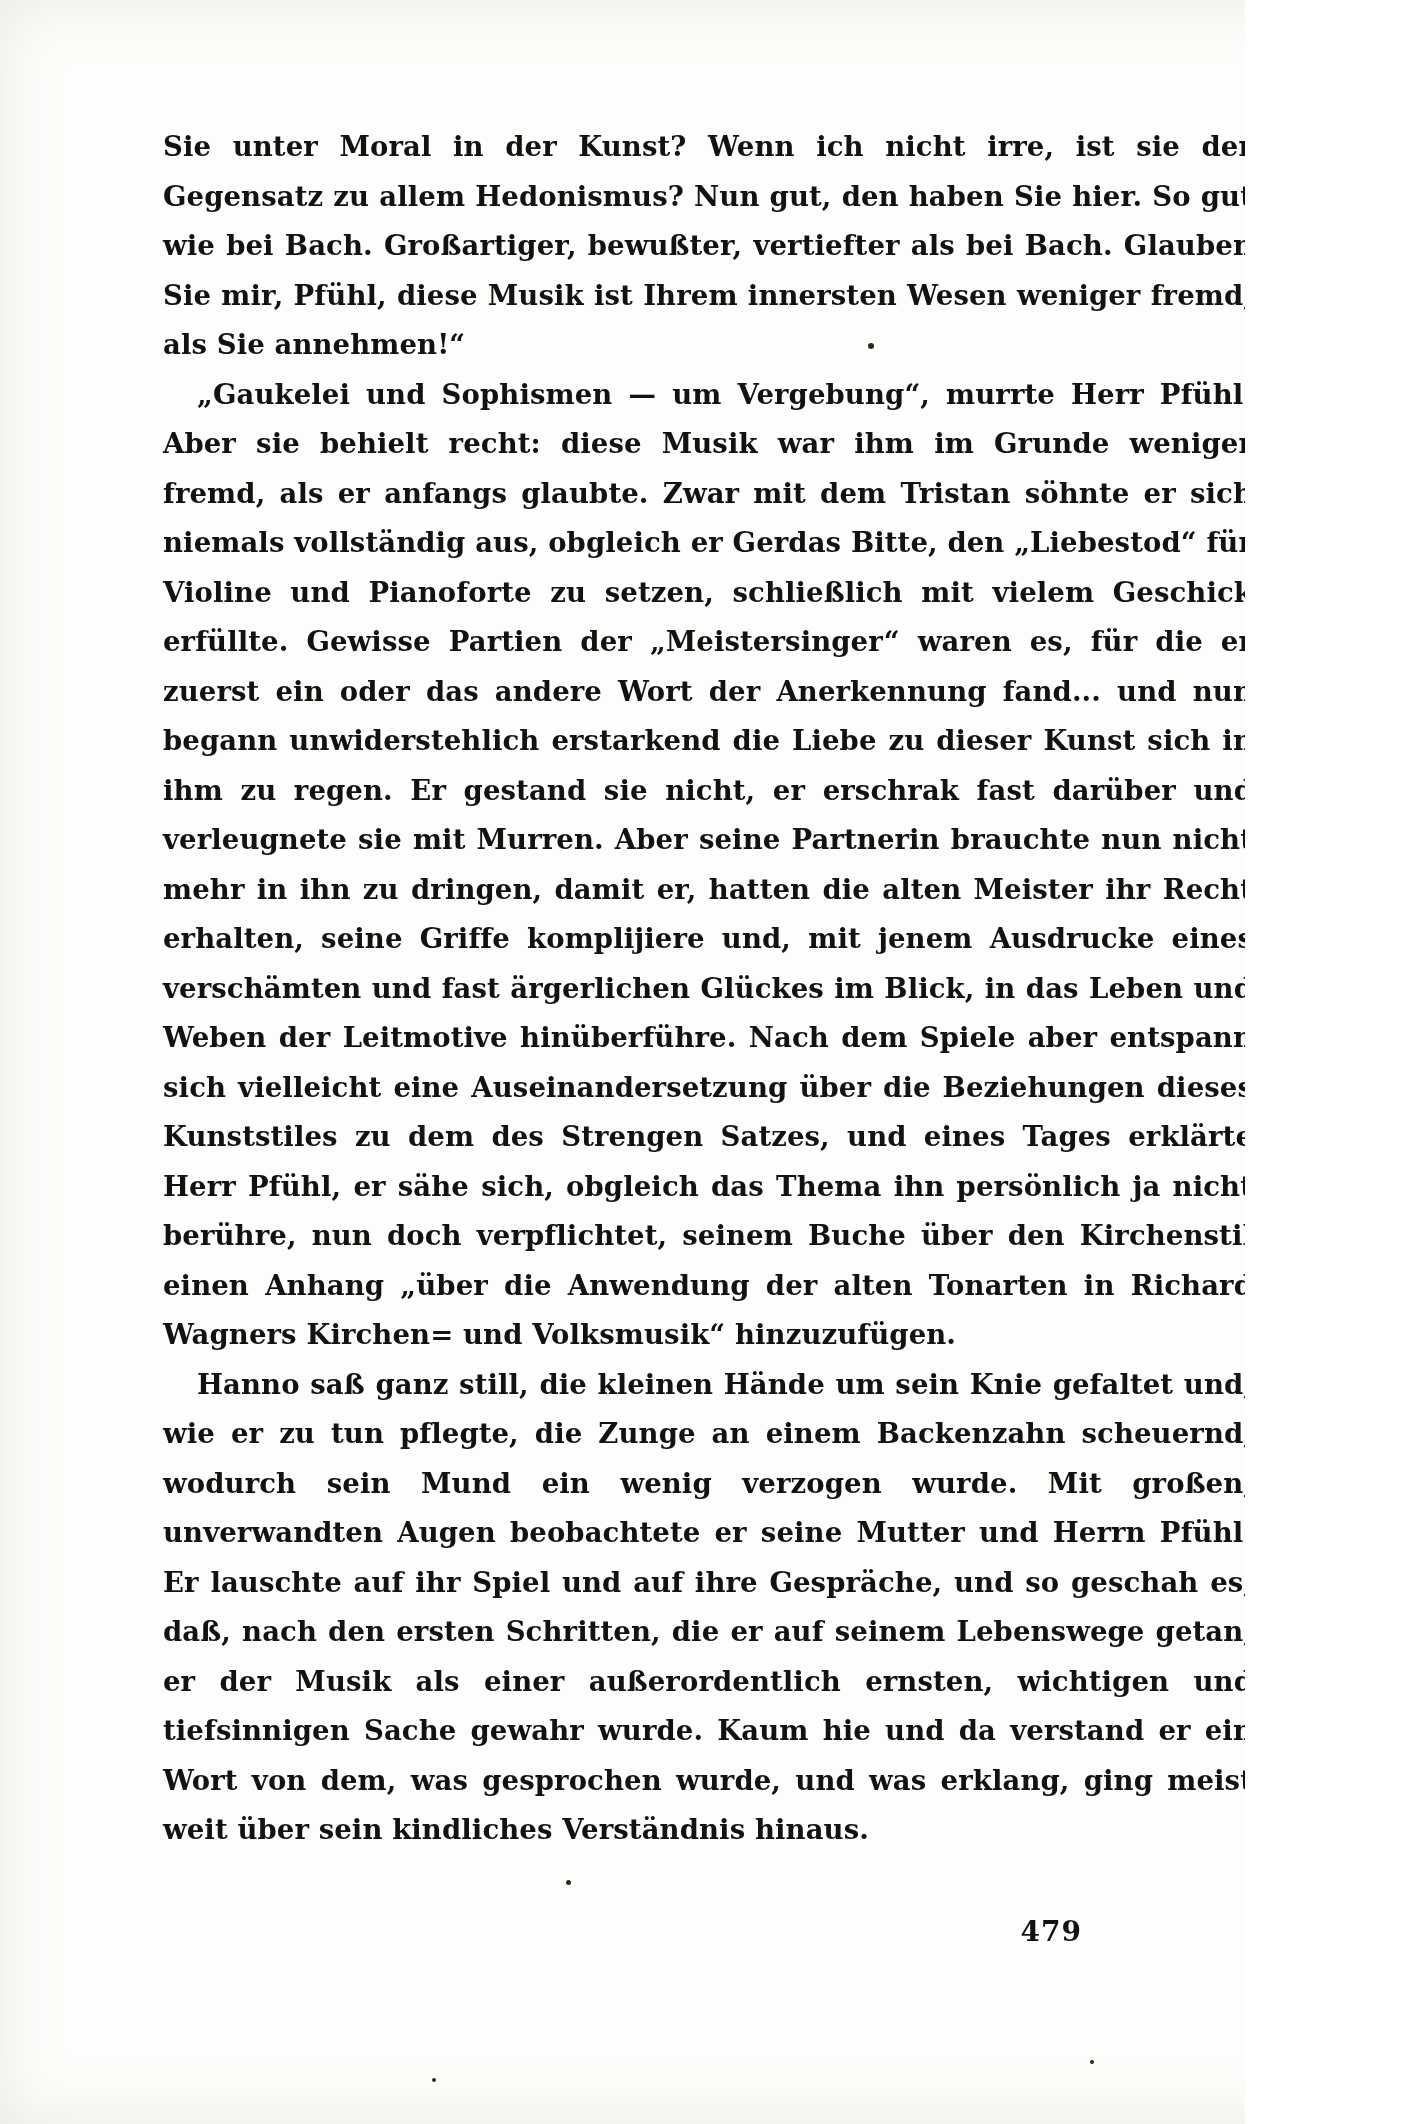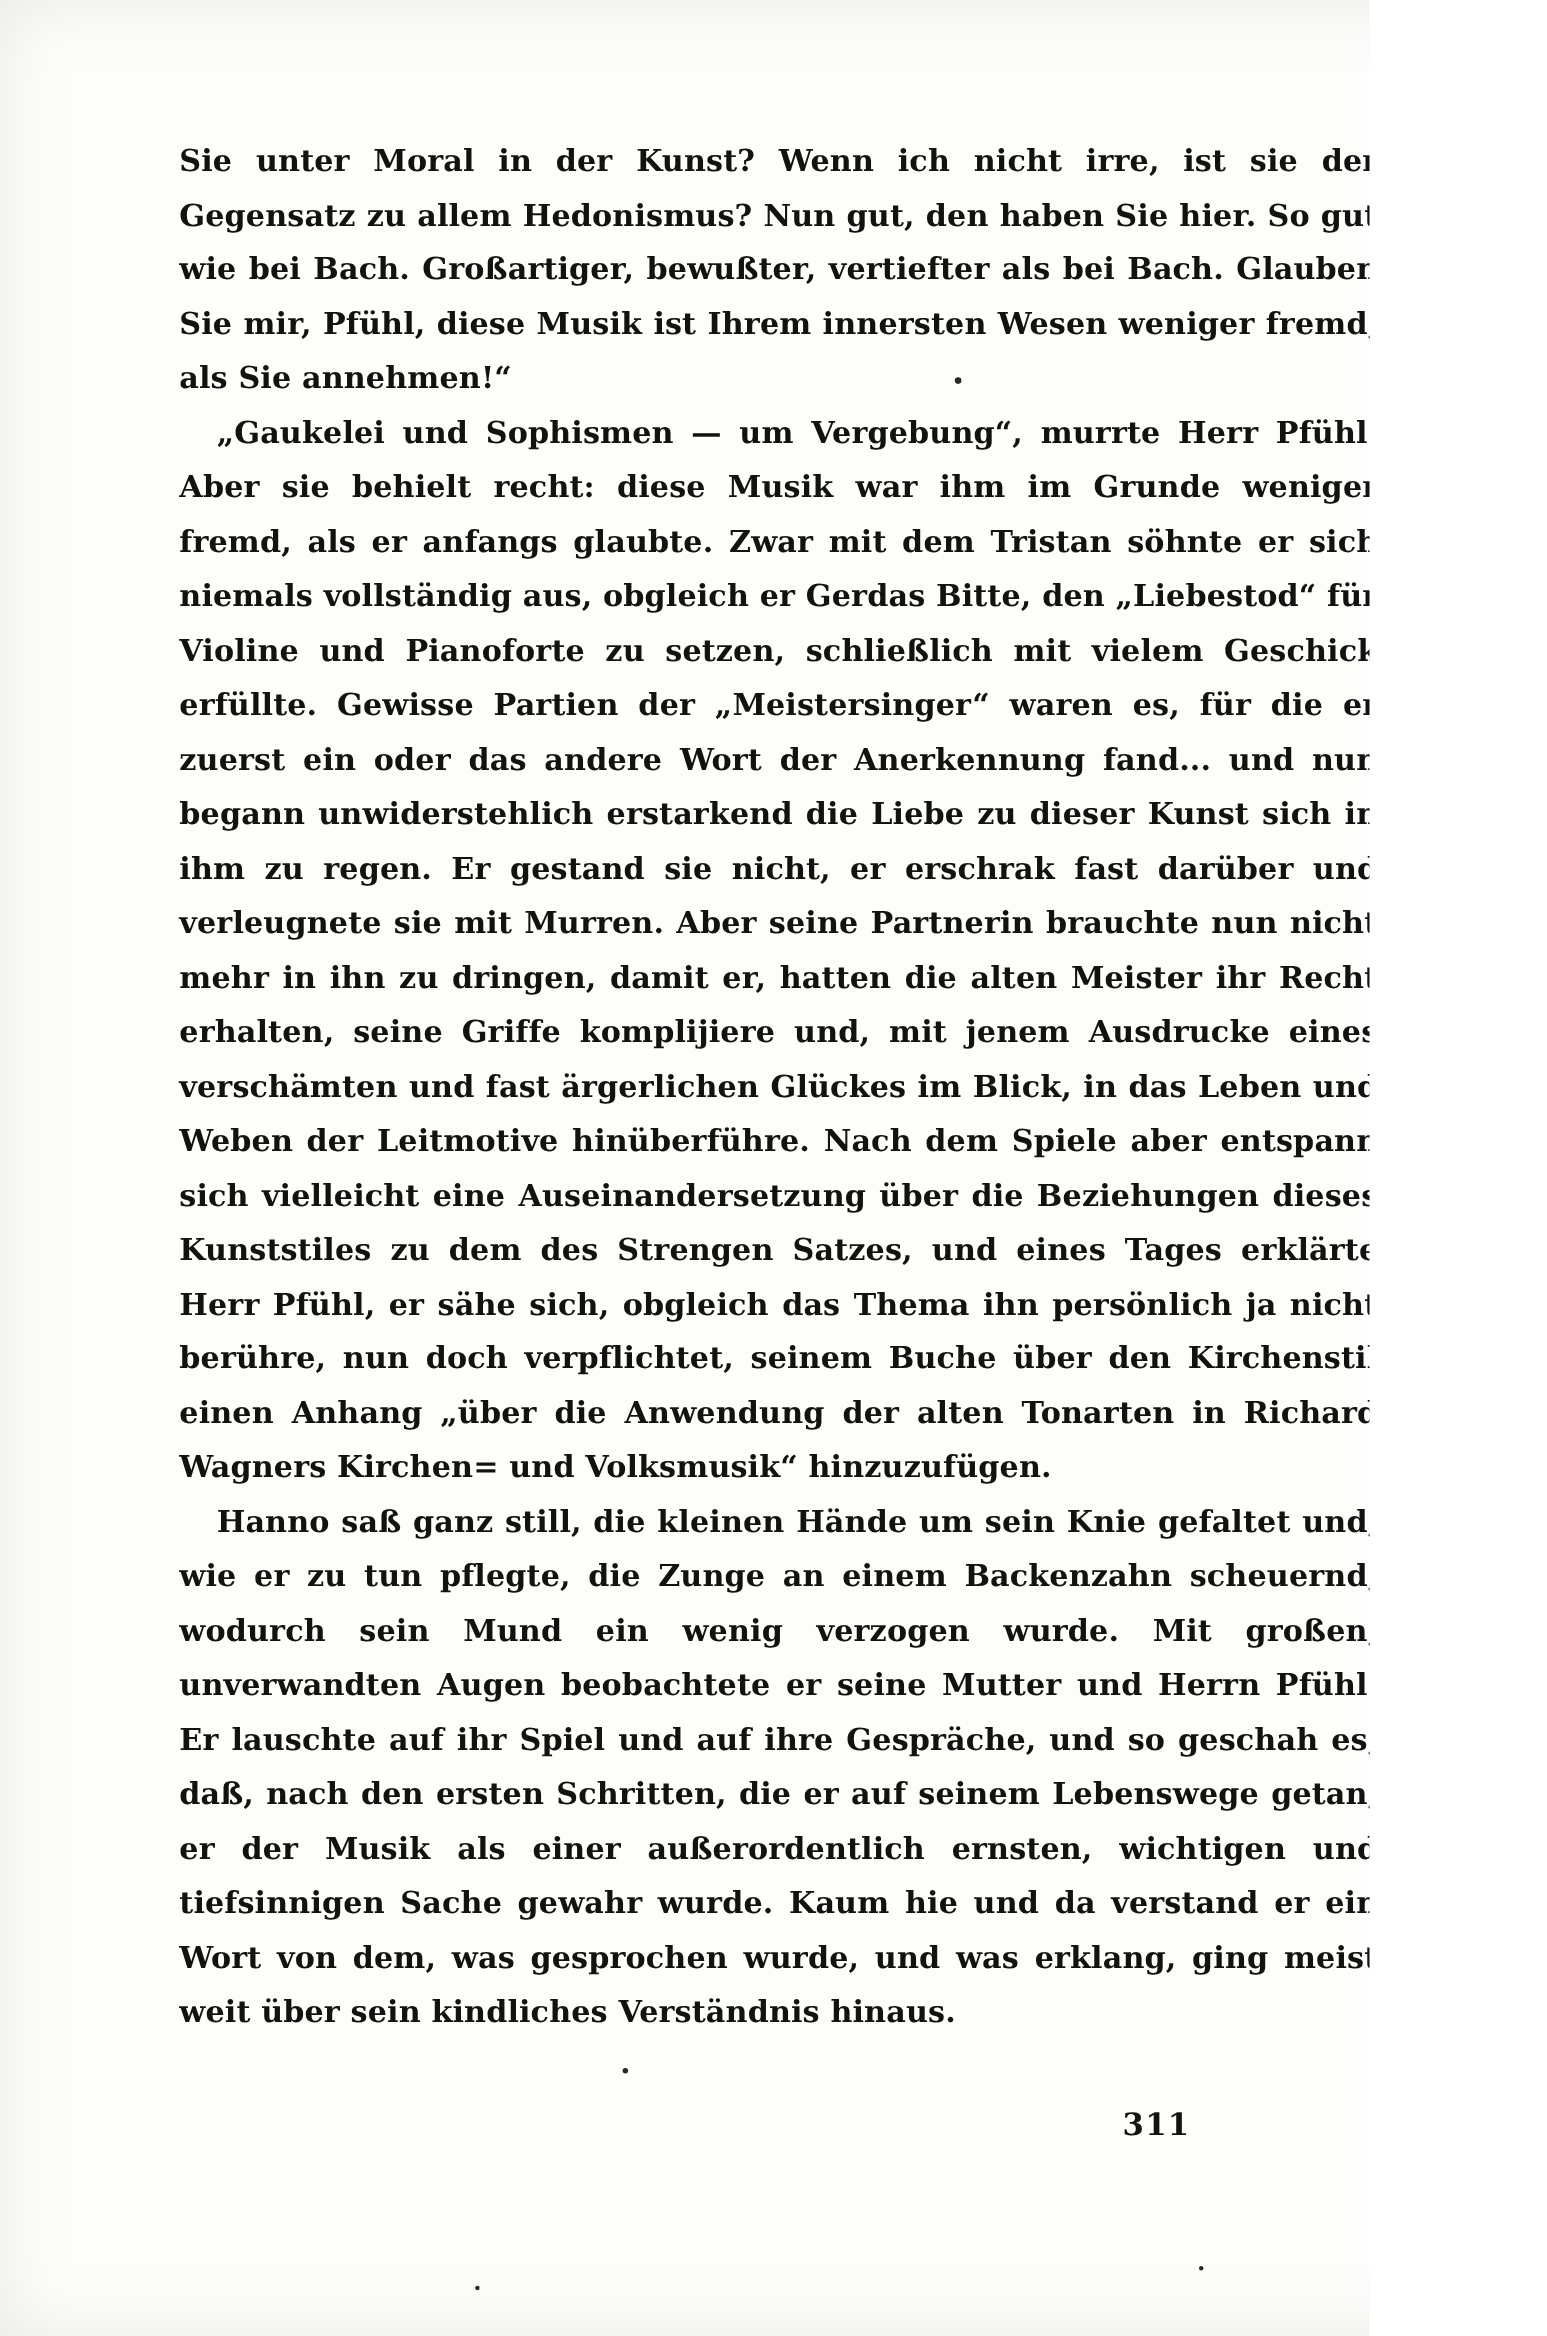--- a/index.html
+++ b/index.html
@@ -78,21 +78,21 @@
 <body>
 
 <div class="page">
 
   <div class="text-block">
     <p class="para para-first">Sie unter Moral in der Kunst? Wenn ich nicht irre, ist sie der Gegensatz zu allem Hedonismus? Nun gut, den haben Sie hier. So gut wie bei Bach. Großartiger, bewußter, vertiefter als bei Bach. Glauben Sie mir, Pfühl, diese Musik ist Ihrem innersten Wesen weniger fremd, als Sie annehmen!“</p>
     <p class="para">„Gaukelei und Sophismen — um Vergebung“, murrte Herr Pfühl. Aber sie behielt recht: diese Musik war ihm im Grunde weniger fremd, als er anfangs glaubte. Zwar mit dem Tristan söhnte er sich niemals vollständig aus, obgleich er Gerdas Bitte, den „Liebestod“ für Violine und Pianoforte zu setzen, schließlich mit vielem Geschick erfüllte. Gewisse Partien der „Meistersinger“ waren es, für die er zuerst ein oder das andere Wort der Anerkennung fand... und nun begann unwiderstehlich erstarkend die Liebe zu dieser Kunst sich in ihm zu regen. Er gestand sie nicht, er erschrak fast darüber und verleugnete sie mit Murren. Aber seine Partnerin brauchte nun nicht mehr in ihn zu dringen, damit er, hatten die alten Meister ihr Recht erhalten, seine Griffe komplijiere und, mit jenem Ausdrucke eines verschämten und fast ärgerlichen Glückes im Blick, in das Leben und Weben der Leitmotive hinüberführe. Nach dem Spiele aber entspann sich vielleicht eine Auseinandersetzung über die Beziehungen dieses Kunststiles zu dem des Strengen Satzes, und eines Tages erklärte Herr Pfühl, er sähe sich, obgleich das Thema ihn persönlich ja nicht berühre, nun doch verpflichtet, seinem Buche über den Kirchenstil einen Anhang „über die Anwendung der alten Tonarten in Richard Wagners Kirchen= und Volksmusik“ hinzuzufügen.</p>
     <p class="para">Hanno saß ganz still, die kleinen Hände um sein Knie gefaltet und, wie er zu tun pflegte, die Zunge an einem Backenzahn scheuernd, wodurch sein Mund ein wenig verzogen wurde. Mit großen, unverwandten Augen beobachtete er seine Mutter und Herrn Pfühl. Er lauschte auf ihr Spiel und auf ihre Gespräche, und so geschah es, daß, nach den ersten Schritten, die er auf seinem Lebenswege getan, er der Musik als einer außerordentlich ernsten, wichtigen und tiefsinnigen Sache gewahr wurde. Kaum hie und da verstand er ein Wort von dem, was gesprochen wurde, und was erklang, ging meist weit über sein kindliches Verständnis hinaus.</p>
   </div>
 
-  <div class="page-number">311</div>
+  <div class="page-number">479</div>
 
   <div class="speck speck-a"></div>
   <div class="speck speck-b"></div>
   <div class="speck speck-c"></div>
   <div class="speck speck-d"></div>
 
   <div class="edge-shade"></div>
 </div>
 
 </body></html>

